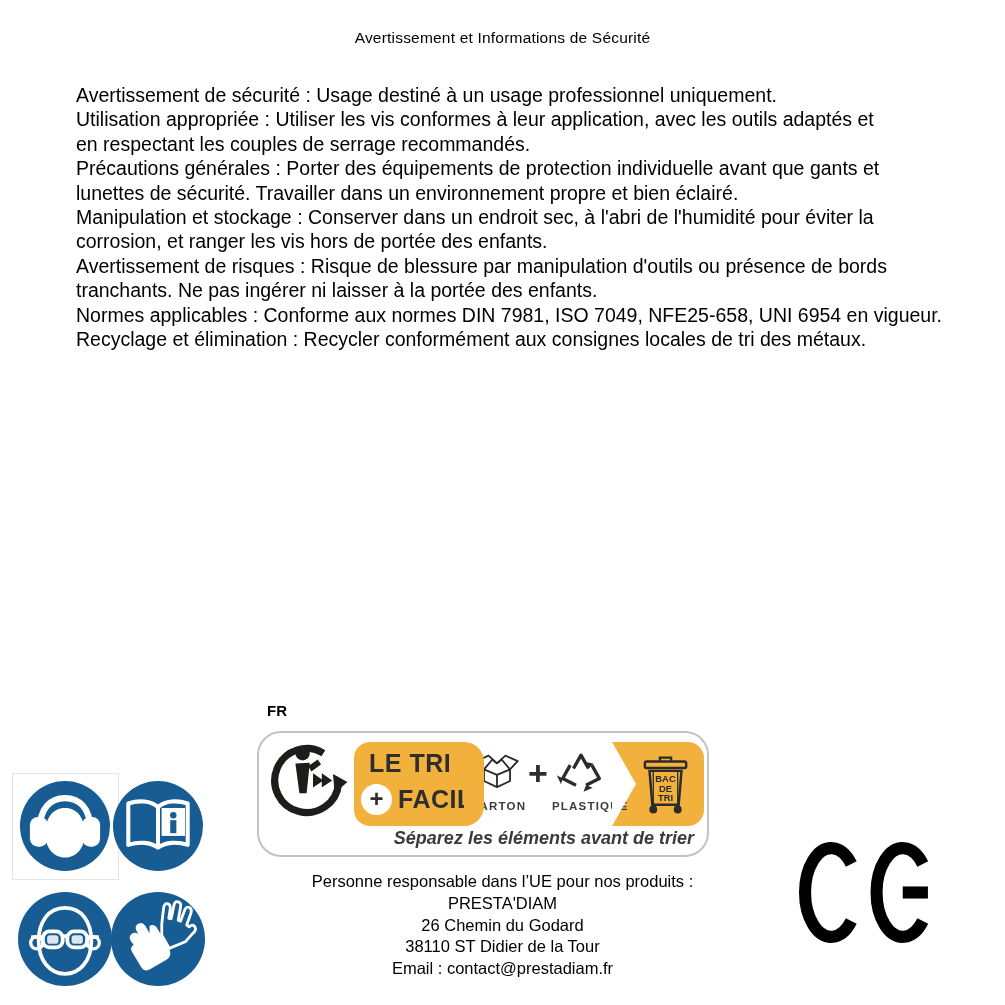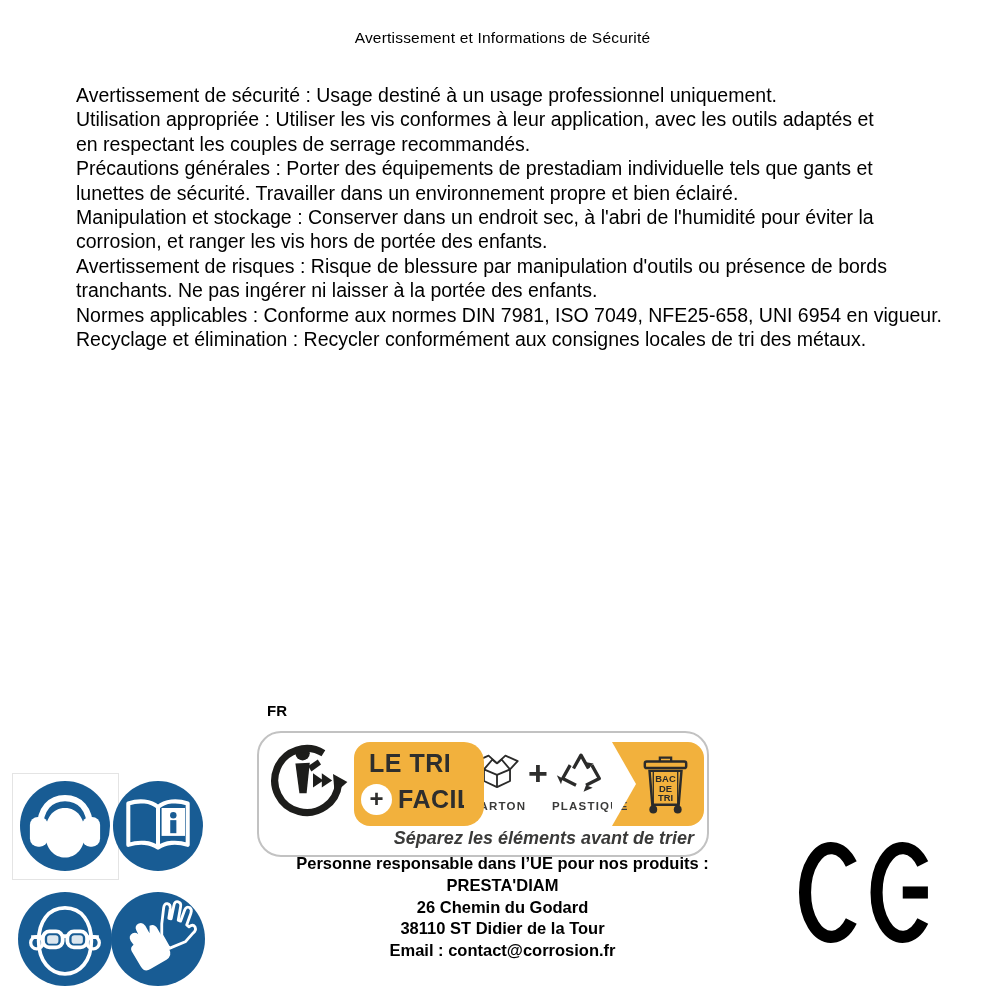--- a/index.html
+++ b/index.html
@@ -63,37 +63,37 @@
   .m-icon{position:absolute;}
   .m-card{position:absolute;left:12px;top:773px;width:105px;height:105px;border:1px solid #e4e4e4;background:#fff;}
   .m-ear{left:20px;top:781px;width:90px;height:90px;}
   .m-manual{left:113px;top:781px;width:90px;height:90px;}
   .m-eye{left:18px;top:892px;width:94px;height:94px;}
   .m-gloves{left:111px;top:892px;width:94px;height:94px;}
   .m-icon svg{display:block;width:100%;height:100%;}
 
   
   .address{
-    position:absolute;top:853px;left:0;width:100%;text-align:center;
-    font-size:16.5px;font-weight:bold;line-height:21.8px;
+    position:absolute;top:871px;left:0;width:100%;text-align:center;
+    font-size:16.5px;font-weight:normal;line-height:21.8px;
   }
 
   
   .ce{position:absolute;left:798px;top:842px;width:141px;height:101px;}
 </style>
 </head>
 <body>
 
 <div class="page-title">Avertissement et Informations de Sécurité</div>
 
 <div class="body-text">
   <div>Avertissement de sécurité : Usage destiné à un usage professionnel uniquement.</div>
   <div>Utilisation appropriée : Utiliser les vis conformes à leur application, avec les outils adaptés et</div>
   <div>en respectant les couples de serrage recommandés.</div>
-  <div>Précautions générales : Porter des équipements de prestadiam individuelle tels que gants et</div>
+  <div>Précautions générales : Porter des équipements de protection individuelle avant que gants et</div>
   <div>lunettes de sécurité. Travailler dans un environnement propre et bien éclairé.</div>
   <div>Manipulation et stockage : Conserver dans un endroit sec, à l'abri de l'humidité pour éviter la</div>
   <div>corrosion, et ranger les vis hors de portée des enfants.</div>
   <div>Avertissement de risques : Risque de blessure par manipulation d'outils ou présence de bords</div>
   <div>tranchants. Ne pas ingérer ni laisser à la portée des enfants.</div>
   <div>Normes applicables : Conforme aux normes DIN 7981, ISO 7049, NFE25-658, UNI 6954 en vigueur.</div>
   <div>Recyclage et élimination : Recycler conformément aux consignes locales de tri des métaux.</div>
 </div>
 
 <div class="fr-label">FR</div>
@@ -204,20 +204,20 @@
     <path d="M54,34 L56,17 Q56.5,12 60,12.5 Q63.5,13 63,18 L61.5,28 L64,28.5 L67,14 Q68,9.5 71.5,10.5 Q75,11.5 74,16 L71.5,30 L74,31 L78.5,19 Q80,15 83.5,16.5 Q86.5,18.5 85,22.5 L80.5,35 L83,37 Q87.5,33.5 89.5,37.5 Q91,41 87,44 L79,53 L62,60 L54,46 Z" stroke="#fff" stroke-width="3" fill="none" stroke-linejoin="round"></path>
     <path d="M41,36 Q46,33 49.5,39 L62,61 Q65.5,68 59,72 L42,82 Q35.5,86 31.5,79 L22,63 Q20,59 24,56 L21,52 Q18,47 23,44 Q26,42.5 29,45 L27,41 Q24.5,36 29.5,33.5 Q33.5,31.5 36.5,36 L41,44 Z" fill="#fff"></path>
   </svg>
 </div>
 
 <div class="address">
   <div>Personne responsable dans l’UE pour nos produits :</div>
   <div>PRESTA'DIAM</div>
   <div>26 Chemin du Godard</div>
   <div>38110 ST Didier de la Tour</div>
-  <div>Email : contact@corrosion.fr</div>
+  <div>Email : contact@prestadiam.fr</div>
 </div>
 
 <svg class="ce" viewBox="0 0 140 100" aria-label="CE">
   <path d="M52.9,21.7 A26,44 0 1 0 52.9,78.3" stroke="#000" stroke-width="12" fill="none"></path>
   <path d="M123.9,21.7 A26,44 0 1 0 123.9,78.3" stroke="#000" stroke-width="12" fill="none"></path>
   <path d="M104,50 L129,50" stroke="#000" stroke-width="12"></path>
 </svg>
 
 </body></html>

